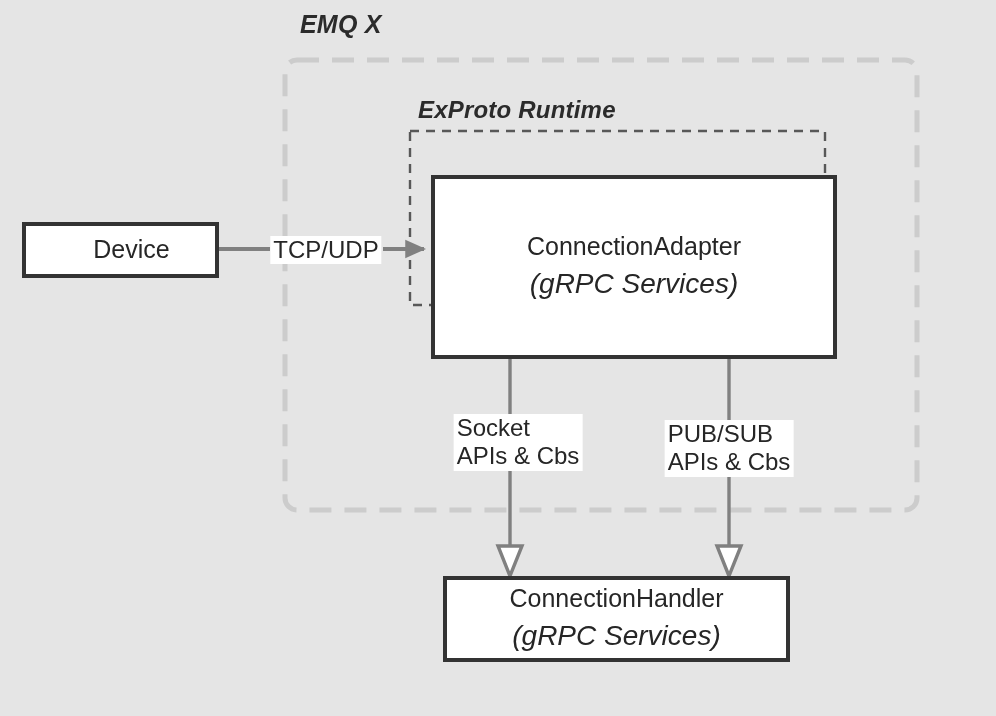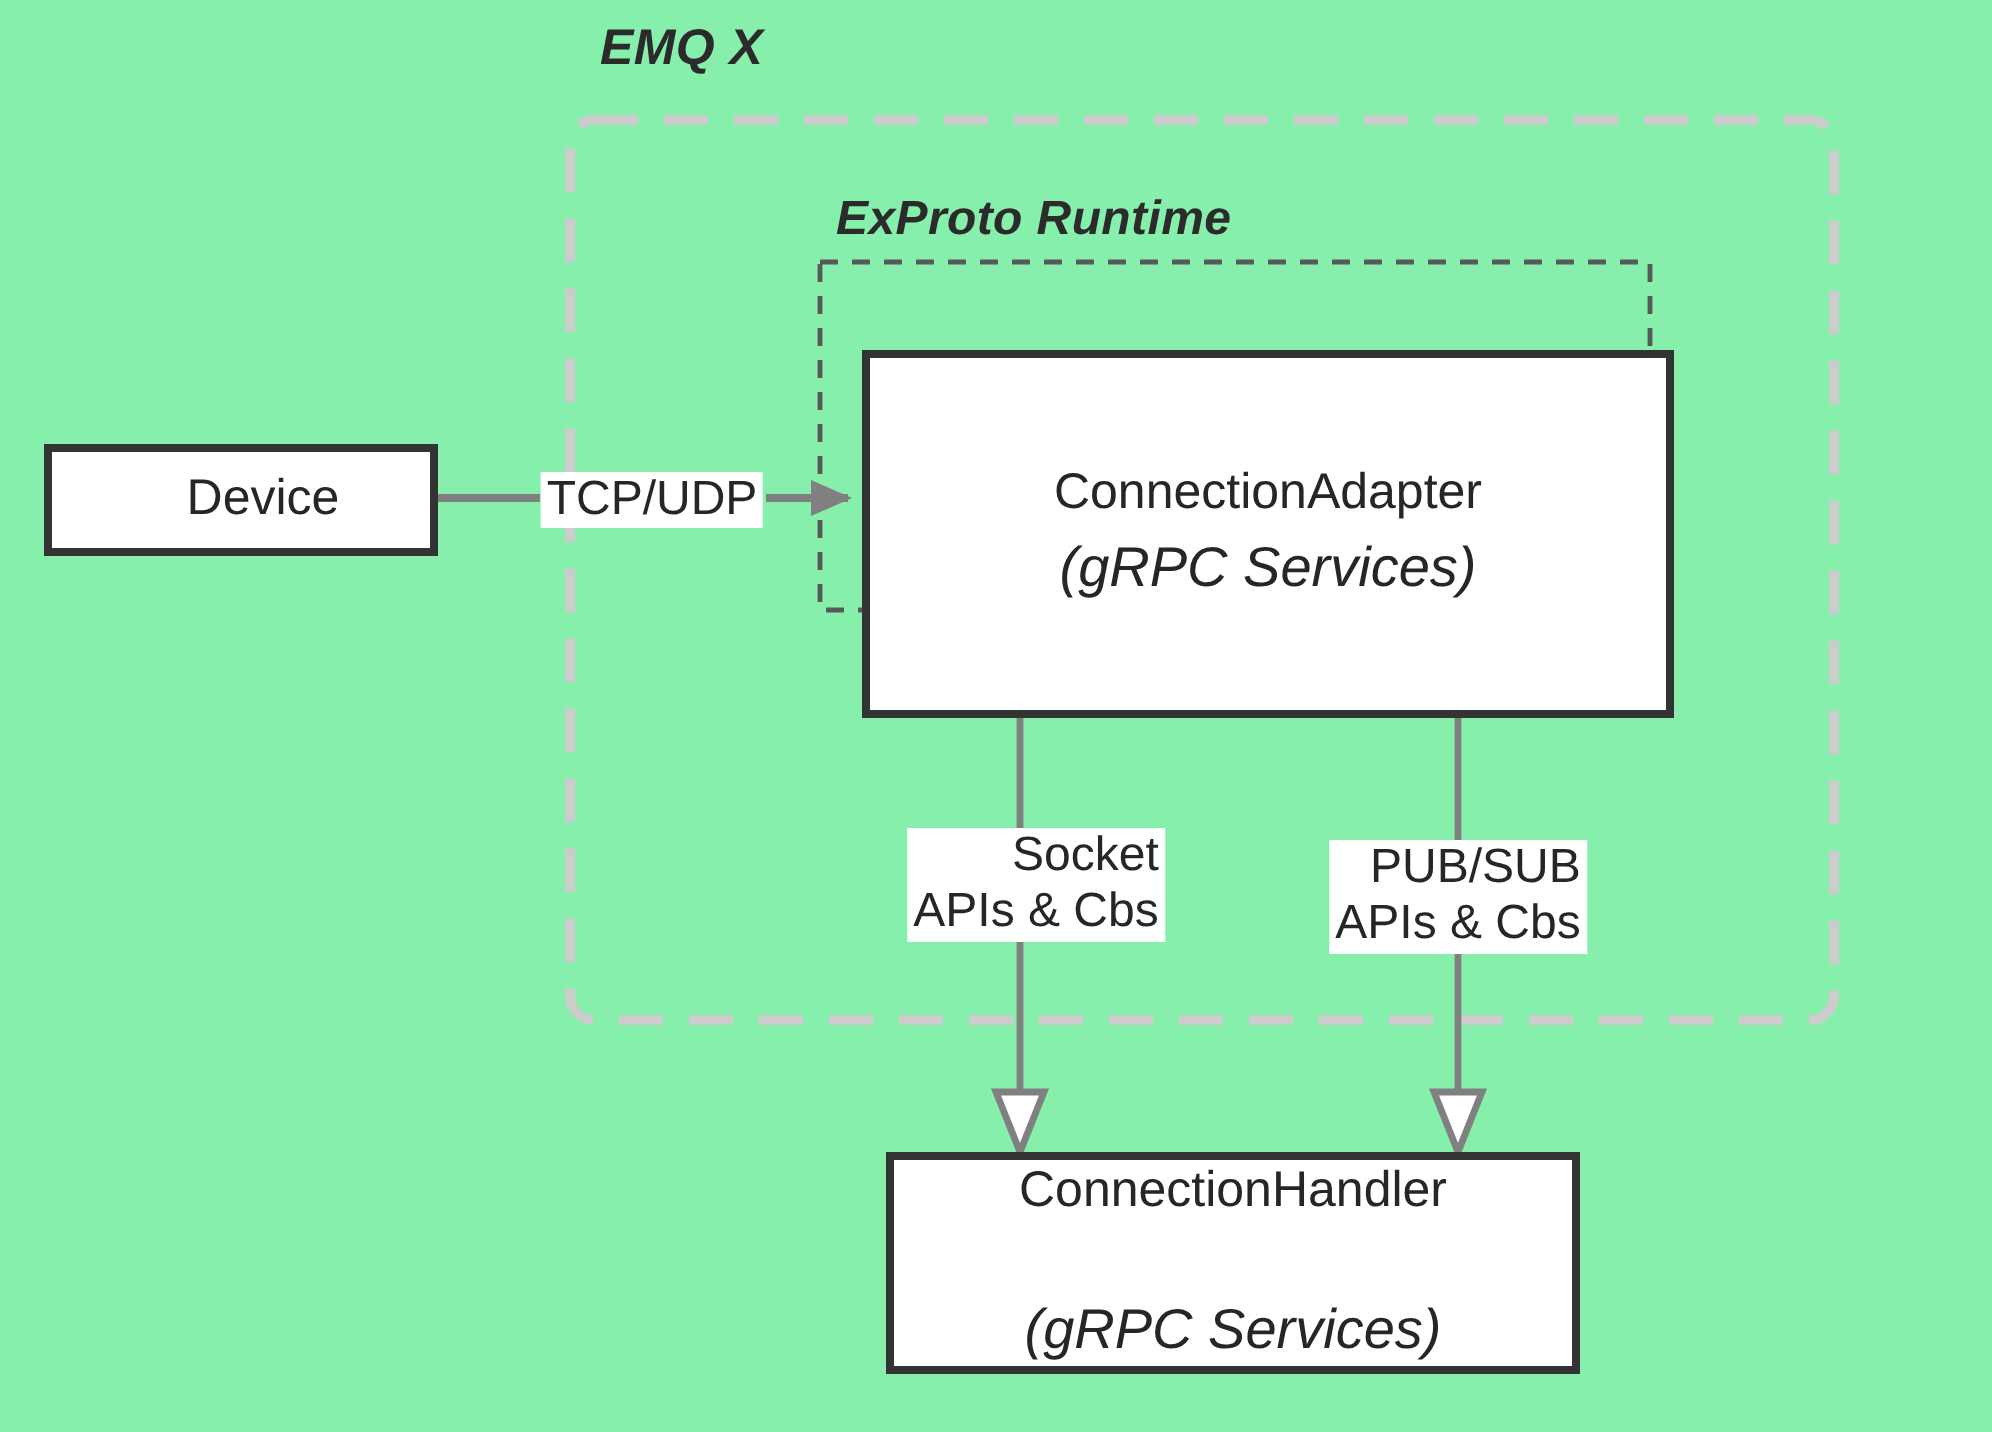--- a/index.html
+++ b/index.html
@@ -7,21 +7,21 @@
     padding: 0;
     background: #ffffff;
   }
   body {
     font-family: "Liberation Sans", sans-serif;
   }
   #canvas {
     position: relative;
     width: 996px;
     height: 716px;
-    background: #86efac;
+    background: #e5e5e5;
     overflow: hidden;
   }
   svg.layer {
     position: absolute;
     left: 0;
     top: 0;
     width: 996px;
     height: 716px;
   }
 
@@ -59,30 +59,30 @@
     font-size: 28px;
     font-style: italic;
     color: #262626;
     line-height: 1.3;
     white-space: nowrap;
     margin-top: 4px;
   }
 
   #device-box            { left: 22px;  top: 222px; width: 197px; height: 56px; padding-left: 22px; }
   #connection-adapter-box{ left: 431px; top: 175px; width: 406px; height: 184px; }
-  #connection-handler-box{ left: 443px; top: 576px; width: 347px; height: 111px; justify-content: space-between; }
+  #connection-handler-box{ left: 443px; top: 576px; width: 347px; height: 86px; }
 
   
   .edge-label {
     position: absolute;
     background: #ffffff;
     color: #262626;
     font-size: 24px;
     line-height: 1.18;
-    text-align: right;
+    text-align: left;
     white-space: nowrap;
     transform: translateX(-50%);
     padding: 0 3px;
   }
   #tcp-udp-label { left: 326px; top: 236px; font-size: 24px; }
   #socket-label  { left: 518px; top: 414px; }
   #pubsub-label  { left: 729px; top: 420px; }
 </style>
 </head>
 <body>

